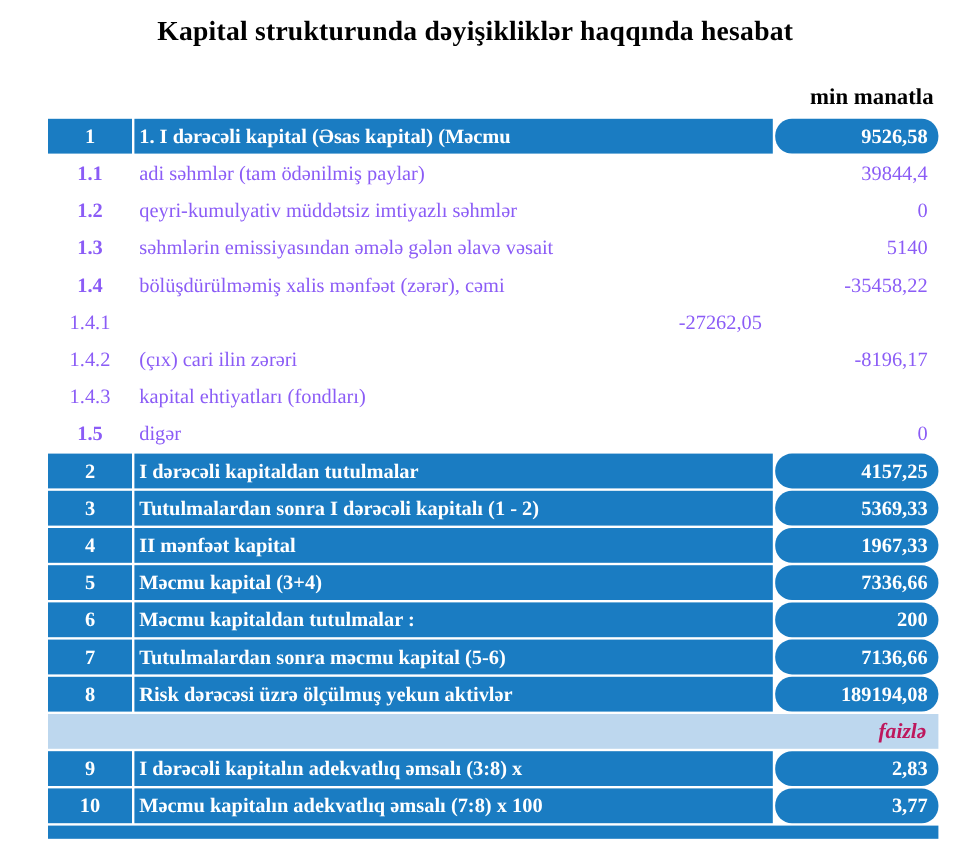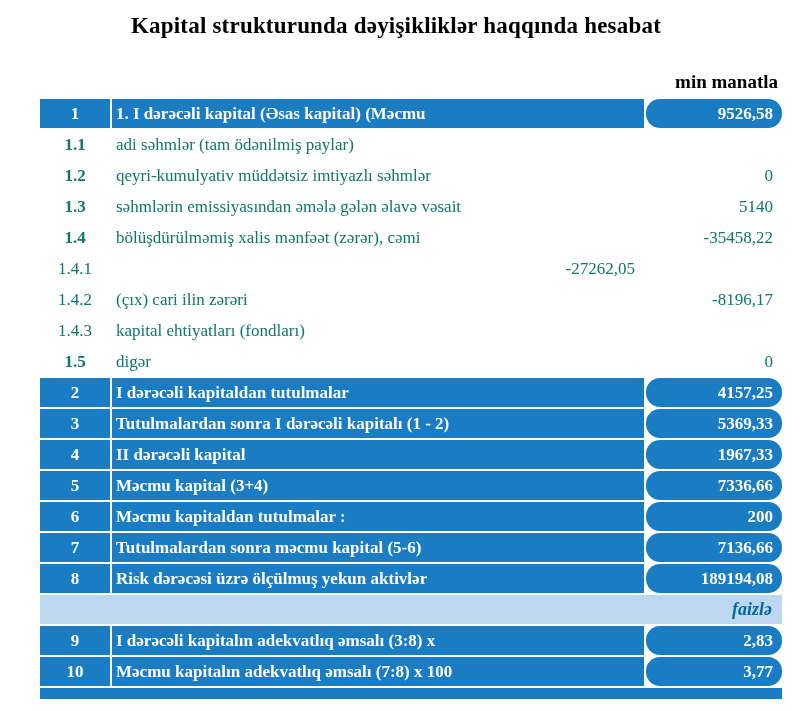--- a/index.html
+++ b/index.html
@@ -40,29 +40,29 @@
     line-height: 29px;
     overflow: hidden;
     white-space: nowrap;
     font-size: 17px;
   }
   .cell.num   { text-align: center; font-weight: bold; }
   .cell.num.plain { font-weight: normal; }
   .cell.label { padding-left: 4px; }
   .cell.value { text-align: right; padding-right: 9px; border-radius: 14px; }
 
-  .row.white .cell { background: #fff; color: #0f766e; }
+  .row.white .cell { background: #fff; color: #8b5cf6; }
   .row.blue  .cell { background: var(--blue, #1a7cc2); color: #fff; font-weight: bold; }
 
   .sep-row {
     height: 29px;
     line-height: 29px;
     margin-bottom: 2px;
     background: var(--light-blue, #bdd7ee);
-    color: #0369a1;
+    color: #be185d;
     font-size: 18px;
     font-style: italic;
     font-weight: bold;
     text-align: right;
     padding-right: 10px;
   }
 
   .strip {
     height: 11px;
     background: var(--blue, #1a7cc2);
@@ -76,20 +76,21 @@
   <div class="unit-label">min manatla</div>
   <div class="table" id="table">
       <div class="row blue">
         <div class="cell num">1</div>
         <div class="cell label">1. I dərəcəli kapital (Əsas kapital) (Məcmu</div>
         <div class="cell value">9526,58</div>
       </div>
       <div class="row white">
         <div class="cell num">1.1</div>
         <div class="cell label">adi səhmlər (tam ödənilmiş paylar)</div>
+        <div class="cell value">39844,4</div>
       </div>
       <div class="row white">
         <div class="cell num">1.2</div>
         <div class="cell label">qeyri-kumulyativ müddətsiz imtiyazlı səhmlər</div>
         <div class="cell value">0</div>
       </div>
       <div class="row white">
         <div class="cell num">1.3</div>
         <div class="cell label">səhmlərin emissiyasından əmələ gələn əlavə vəsait</div>
         <div class="cell value">5140</div>
@@ -123,21 +124,21 @@
         <div class="cell label">I dərəcəli kapitaldan  tutulmalar</div>
         <div class="cell value">4157,25</div>
       </div>
       <div class="row blue">
         <div class="cell num">3</div>
         <div class="cell label">Tutulmalardan  sonra I dərəcəli kapitalı (1 - 2)</div>
         <div class="cell value">5369,33</div>
       </div>
       <div class="row blue">
         <div class="cell num">4</div>
-        <div class="cell label">II dərəcəli  kapital</div>
+        <div class="cell label">II mənfəət  kapital</div>
         <div class="cell value">1967,33</div>
       </div>
       <div class="row blue">
         <div class="cell num">5</div>
         <div class="cell label">Məcmu kapital (3+4)</div>
         <div class="cell value">7336,66</div>
       </div>
       <div class="row blue">
         <div class="cell num">6</div>
         <div class="cell label">Məcmu kapitaldan tutulmalar :</div>

